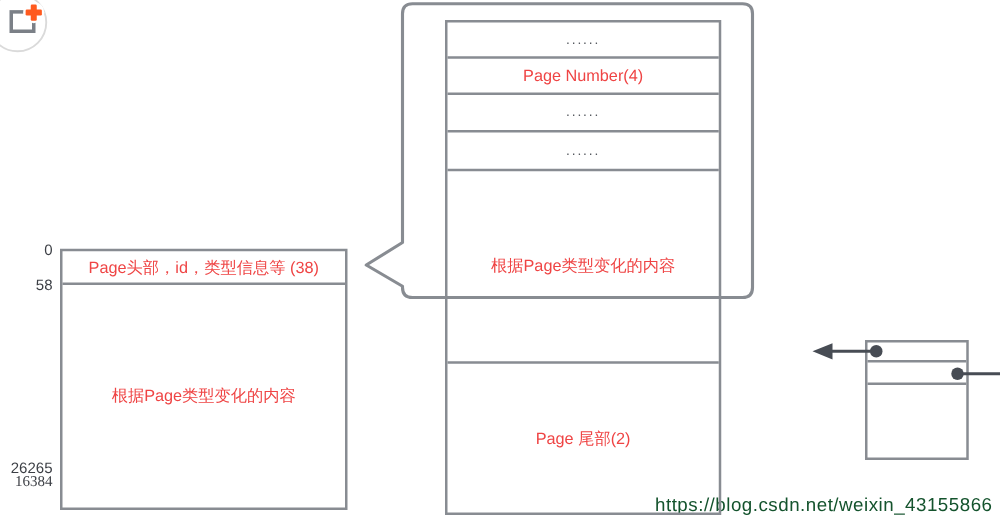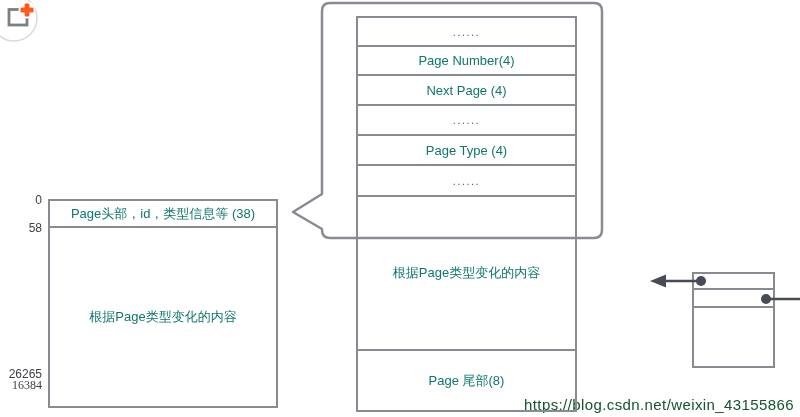--- a/index.html
+++ b/index.html
@@ -13,21 +13,21 @@
     position:absolute; right:6px; bottom:4px; z-index:1;
     color:#14532d; font-size:15px; letter-spacing:0.4px; white-space:nowrap;
   }
   
   .diagbox {
     position:absolute; z-index:2; background:transparent;
     border:2px solid #888c92; display:flex; flex-direction:column;
   }
   .row {
     display:flex; align-items:center; justify-content:center;
-    font-size:13px; color:#0f766e; text-align:center; background:transparent;
+    font-size:13px; color:#ef4444; text-align:center; background:transparent;
   }
   .row.sep { border-bottom:2px solid #888c92; }
   .row.dots { font-size:11px; letter-spacing:1.5px; color:#565a60; }
   
   .left-table { left:48px; top:199px; width:230px; height:209px; }
   .left-table .r1 { flex:0 0 27px; }
   .left-table .r2 { flex:1 1 auto; }
   .left-table .r3 { flex:0 0 30px; border-top:2px solid #888c92; }
   
   .mid-table { left:356px; top:16px; width:221px; height:396px; }
@@ -66,26 +66,24 @@
   </div>
 
   <div class="offset off-0">0</div>
   <div class="offset off-38">58</div>
   <div class="offset off-16376">26265</div>
   <div class="offset off-16384">16384</div>
 
   <div class="diagbox mid-table">
     <div class="row h29 sep dots">......</div>
     <div class="row h29 sep">Page Number(4)</div>
-    <div class="row h30 sep">Next Page (4)</div>
     <div class="row h30 sep dots">......</div>
-    <div class="row h30 sep">Page Type (4)</div>
     <div class="row h31 sep dots">......</div>
     <div class="row body sep">根据Page类型变化的内容</div>
-    <div class="row trailer">Page 尾部(8)</div>
+    <div class="row trailer">Page 尾部(2)</div>
   </div>
 
   <div class="diagbox node-table">
     <div class="row r1 sep"></div>
     <div class="row r2 sep"></div>
     <div class="row r3"></div>
   </div>
 
   <svg class="overlay" width="800" height="417" viewBox="0 0 800 417">
 

